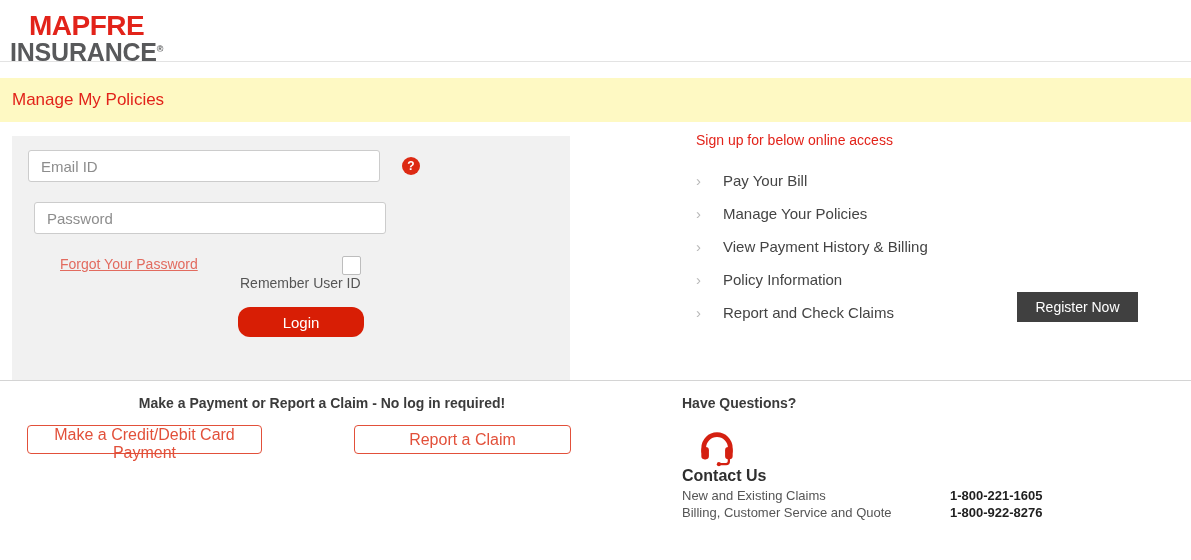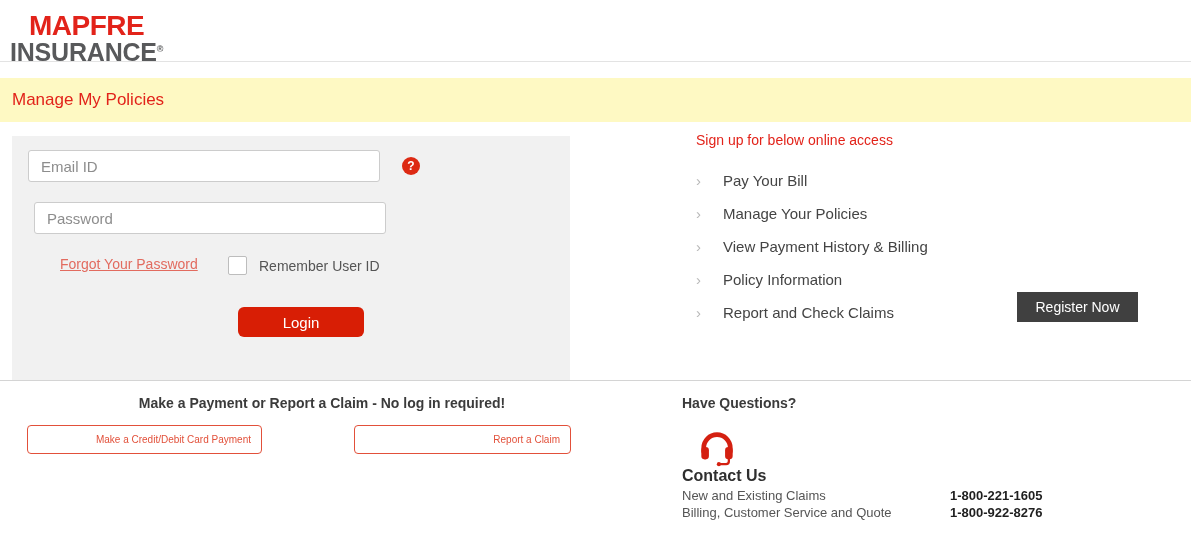--- a/index.html
+++ b/index.html
@@ -123,21 +123,22 @@
     color: #e26b5f;
     text-decoration: underline;
     font-family: "Liberation Sans", sans-serif;
     cursor: pointer;
     margin-left: 32px;
   }
   .remember-wrap {
     position: absolute;
     left: 216px; top: 120px;
     display: flex;
-    align-items: center;
+    align-items: flex-end;
+    flex-direction: column;
   }
   .checkbox-box {
     width: 19px; height: 19px;
     border: 1px solid #bdbdbd;
     background: #ffffff;
     border-radius: 2px;
     cursor: pointer;
   }
   .remember-label {
     margin-left: 12px;
@@ -145,21 +146,21 @@
     color: #555555;
   }
   .login-button {
     position: absolute;
     left: 226px; top: 171px;
     width: 126px;
     height: 30px;
     background: #d81e05;
     color: #ffffff;
     border: none;
-    border-radius: 6px;
+    border-radius: 12px;
     font-size: 15px;
     font-family: "Liberation Sans", sans-serif;
     cursor: pointer;
   }
 
   
   .signup-col { position: absolute; left: 696px; top: 132px; width: 470px; }
   .signup-heading {
     font-size: 14px;
     color: #e2231a;
@@ -215,25 +216,24 @@
     margin: 0 0 14px 0;
     text-align: center;
   }
   .noauth-buttons { display: flex; }
   .outline-button {
     height: 29px;
     border: 1px solid #e2503a;
     border-radius: 4px;
     background: #ffffff;
     color: #e2503a;
-    font-size: 10px;
+    font-size: 16px;
     font-family: "Liberation Sans", sans-serif;
     cursor: pointer;
     padding: 0 10px;
-    text-align: right;
   }
   #pay-card-button { width: 235px; margin-left: 15px; }
   #report-claim-button { width: 217px; margin-left: 92px; }
 
   
   .contact-col { position: absolute; left: 682px; top: 395px; width: 500px; }
   .contact-heading {
     font-size: 14px;
     font-weight: bold;
     color: #3b3b3b;

